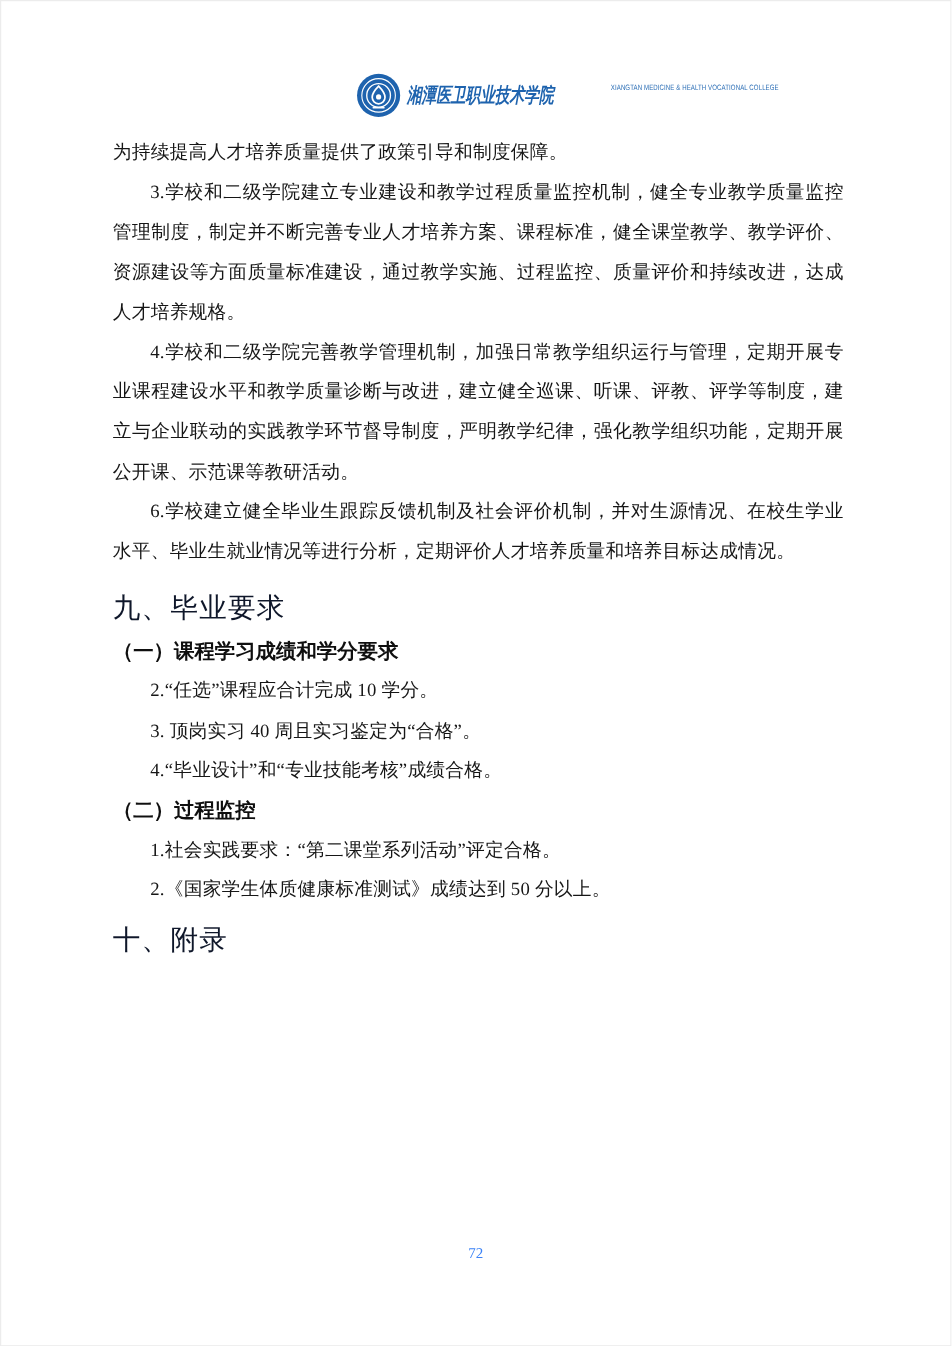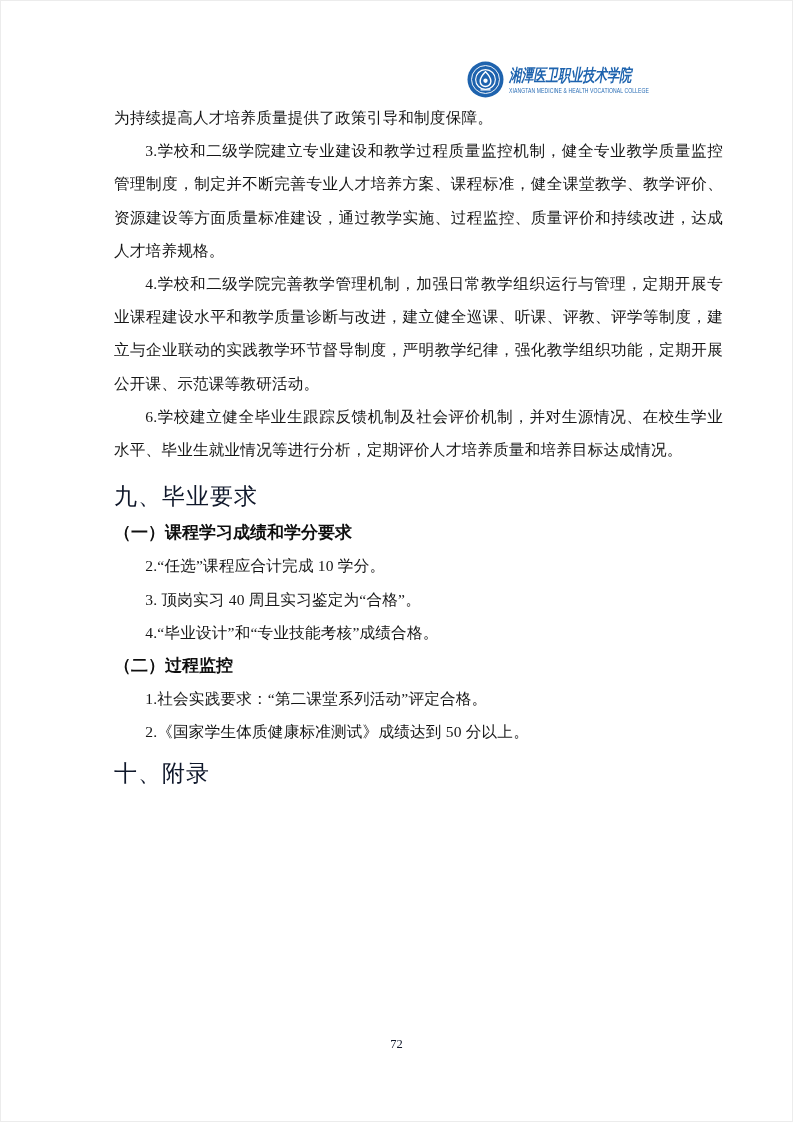--- a/index.html
+++ b/index.html
@@ -14,23 +14,22 @@
     background: #ffffff;
     overflow: hidden;
     box-sizing: border-box;
     border: 1px solid #ececec;
     font-family: "Liberation Serif", "DejaVu Serif", serif;
     color: #161616;
   }
   .content {
     position: absolute;
     left: 93px;
-    top: 100px;
+    top: 110px;
     width: 609px;
-    margin-left: 20px;
   }
   .para {
     margin: 0;
     font-size: 15.6px;
     line-height: 33.2px;
     text-align: justify;
     letter-spacing: 0.2px;
   }
   .para.indent { text-indent: 2em; }
   .h-major {
@@ -54,21 +53,21 @@
 
   .logo {
     position: absolute;
     top: 60px;
     right: 104px;
     display: flex;
     align-items: center;
     gap: 5px;
   }
   .emblem { width: 37px; height: 37px; display: block; }
-  .logo-text { display: flex; flex-direction: column; justify-content: flex-start; }
+  .logo-text { display: flex; justify-content: flex-start; }
   .logo-zh {
     color: #1e63ae;
     font-size: 17px;
     font-weight: 700;
     font-style: italic;
     white-space: nowrap;
     transform: scaleX(0.72);
     transform-origin: left center;
     line-height: 21px;
     font-family: "Liberation Serif", "DejaVu Serif", serif;
@@ -83,21 +82,21 @@
     letter-spacing: 0.1px;
     font-family: "Liberation Sans", "DejaVu Sans", sans-serif;
   }
   .page-number {
     position: absolute;
     top: 1036px;
     left: 0;
     right: 0;
     text-align: center;
     font-size: 12.5px;
-    color: #0f172a;
+    color: #3b82f6;
   }
 </style>
 </head>
 <body>
 
 <div class="page">
 
   <div class="logo">
     <svg class="emblem" viewBox="0 0 36 36" xmlns="http://www.w3.org/2000/svg">
       <circle cx="18" cy="18" r="17.5" fill="#1e63ae"></circle>

